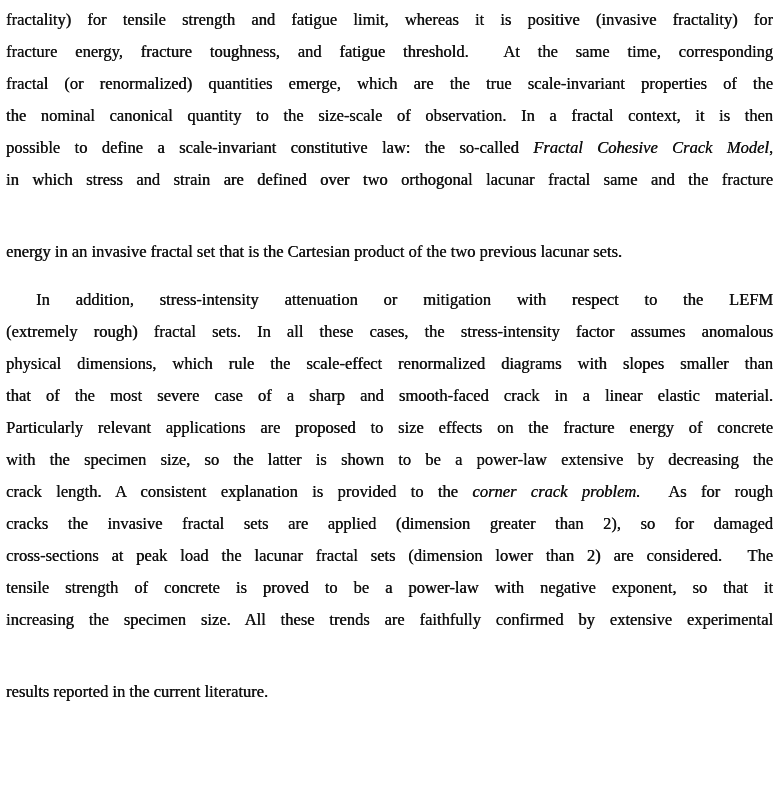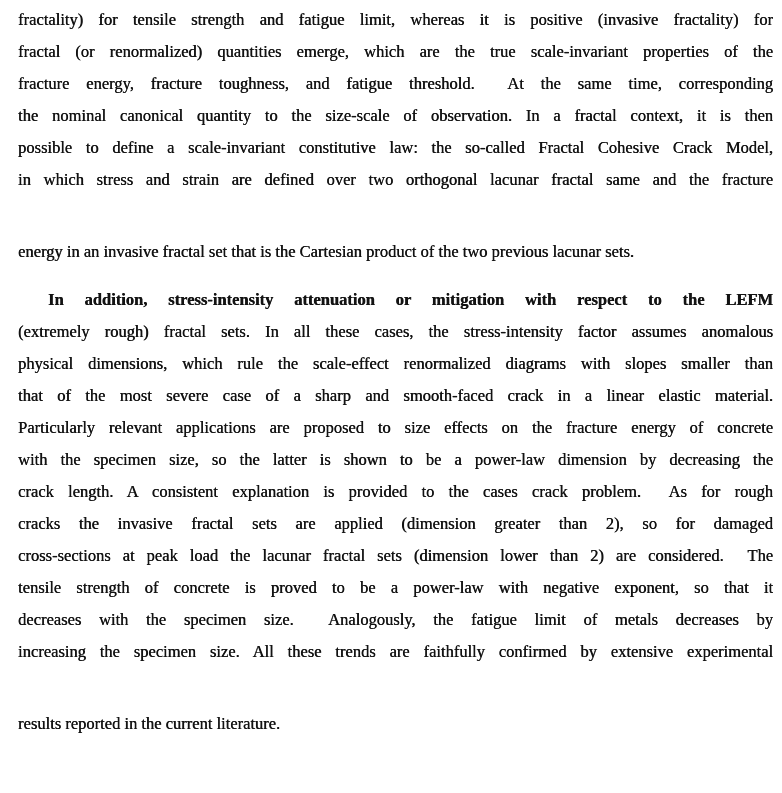--- a/index.html
+++ b/index.html
@@ -4,21 +4,21 @@
 <style>
   html, body {
     margin: 0;
     padding: 0;
     background: #ffffff;
   }
   .page {
     box-sizing: border-box;
     width: 782px;
     height: 793px;
-    padding: 4px 9px 0 18px;
+    padding: 4px 9px 0 6px;
     background: #ffffff;
     color: #131313;
     font-family: "Liberation Serif", "DejaVu Serif", serif;
     font-size: 16.5px;
     text-shadow: 0.35px 0 0 currentColor; 
     overflow: hidden;
   }
   .para { margin: 0; }
   .para2 { margin-top: 16px; }
   .line {
@@ -27,48 +27,46 @@
     text-align: justify;
     text-align-last: justify;
     overflow: hidden;
   }
   .line.endpara {
     text-align-last: left;
     margin-top: 40px;
   }
   .line.indent {
     text-indent: 30px;
-    font-weight: bold;
   }
-  .it { }
+  .it { font-style: italic; }
 </style>
 </head>
 <body>
 
 <div class="page">
 
   <div class="para">
     <div class="line">fractality) for tensile strength and fatigue limit, whereas it is positive (invasive fractality) for</div>
+    <div class="line">fracture energy, fracture toughness, and fatigue threshold.&nbsp; At the same time, corresponding</div>
     <div class="line">fractal (or renormalized) quantities emerge, which are the true scale-invariant properties of the</div>
-    <div class="line">fracture energy, fracture toughness, and fatigue threshold.&nbsp; At the same time, corresponding</div>
     <div class="line">the nominal canonical quantity to the size-scale of observation. In a fractal context, it is then</div>
     <div class="line"><span>possible to define a scale-invariant constitutive law: the so-called </span><span class="it">Fractal Cohesive Crack Model</span><span>,</span></div>
     <div class="line">in which stress and strain are defined over two orthogonal lacunar fractal same and the fracture</div>
     <div class="line endpara">energy in an invasive fractal set that is the Cartesian product of the two previous lacunar sets.</div>
   </div>
 
   <div class="para para2">
     <div class="line indent">In addition, stress-intensity attenuation or mitigation with respect to the LEFM</div>
     <div class="line">(extremely rough) fractal sets. In all these cases, the stress-intensity factor assumes anomalous</div>
     <div class="line">physical dimensions, which rule the scale-effect renormalized diagrams with slopes smaller than</div>
     <div class="line">that of the most severe case of a sharp and smooth-faced crack in a linear elastic material.</div>
     <div class="line">Particularly relevant applications are proposed to size effects on the fracture energy of concrete</div>
-    <div class="line">with the specimen size, so the latter is shown to be a power-law dimension by decreasing the</div>
-    <div class="line"><span>crack length. A consistent explanation is provided to the </span><span class="it">cases crack problem.</span><span>&nbsp; As for rough</span></div>
+    <div class="line">with the specimen size, so the latter is shown to be a power-law extensive by decreasing the</div>
+    <div class="line"><span>crack length. A consistent explanation is provided to the </span><span class="it">corner crack problem.</span><span>&nbsp; As for rough</span></div>
     <div class="line">cracks the invasive fractal sets are applied (dimension greater than 2), so for damaged</div>
     <div class="line">cross-sections at peak load the lacunar fractal sets (dimension lower than 2) are considered.&nbsp; The</div>
     <div class="line">tensile strength of concrete is proved to be a power-law with negative exponent, so that it</div>
-    <div class="line">decreases with the specimen size.&nbsp; Analogously, the fatigue limit of metals decreases by</div>
     <div class="line">increasing the specimen size. All these trends are faithfully confirmed by extensive experimental</div>
     <div class="line endpara">results reported in the current literature.</div>
   </div>
 
 </div>
 
 </body></html>

